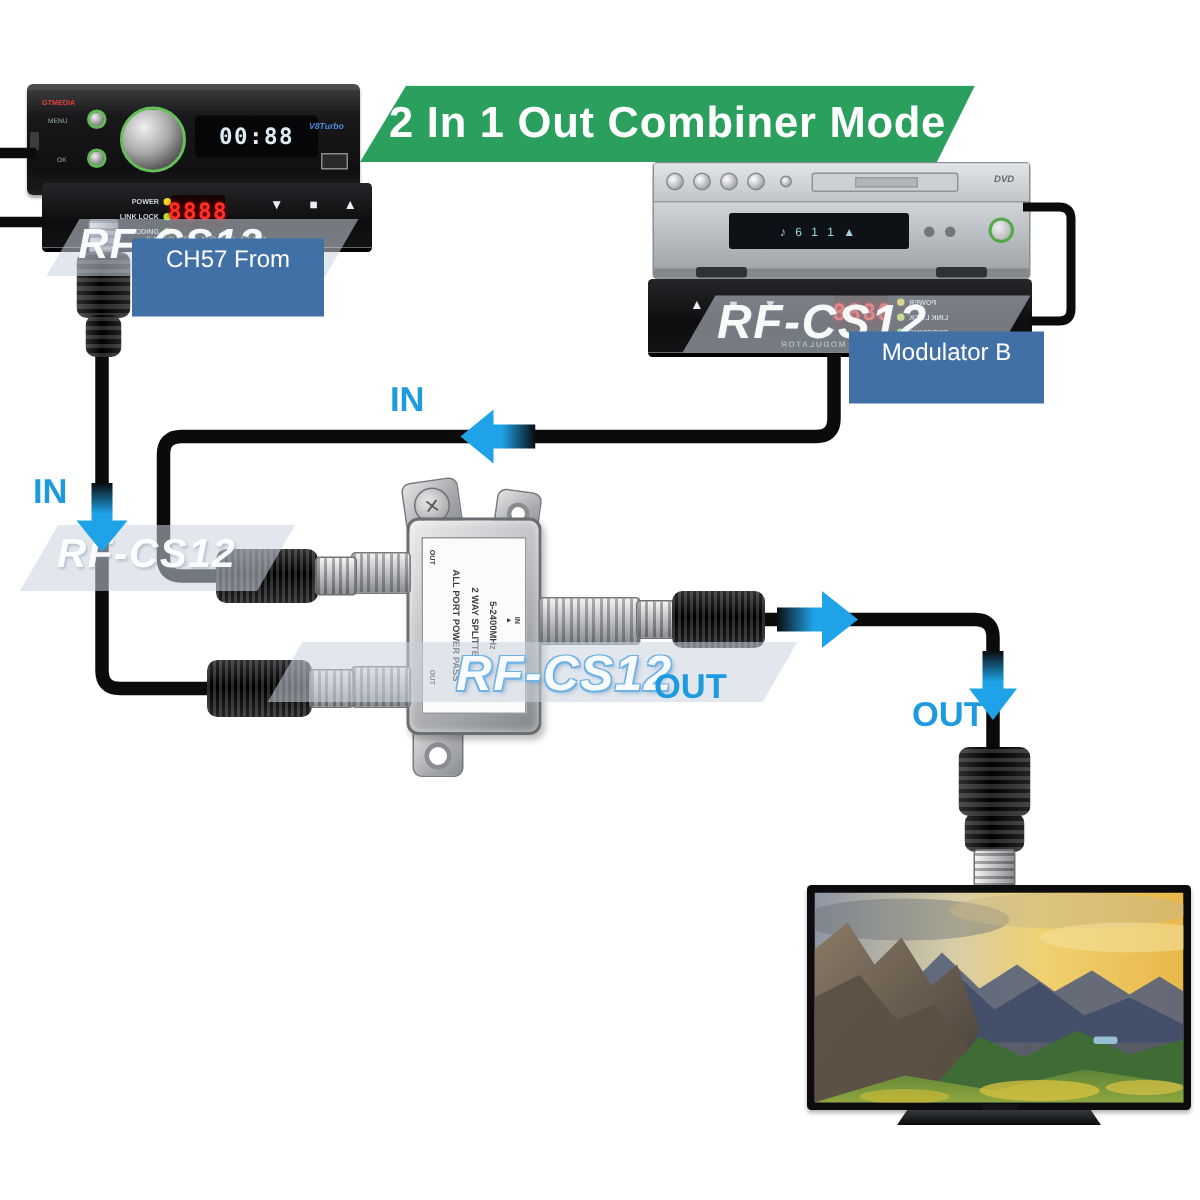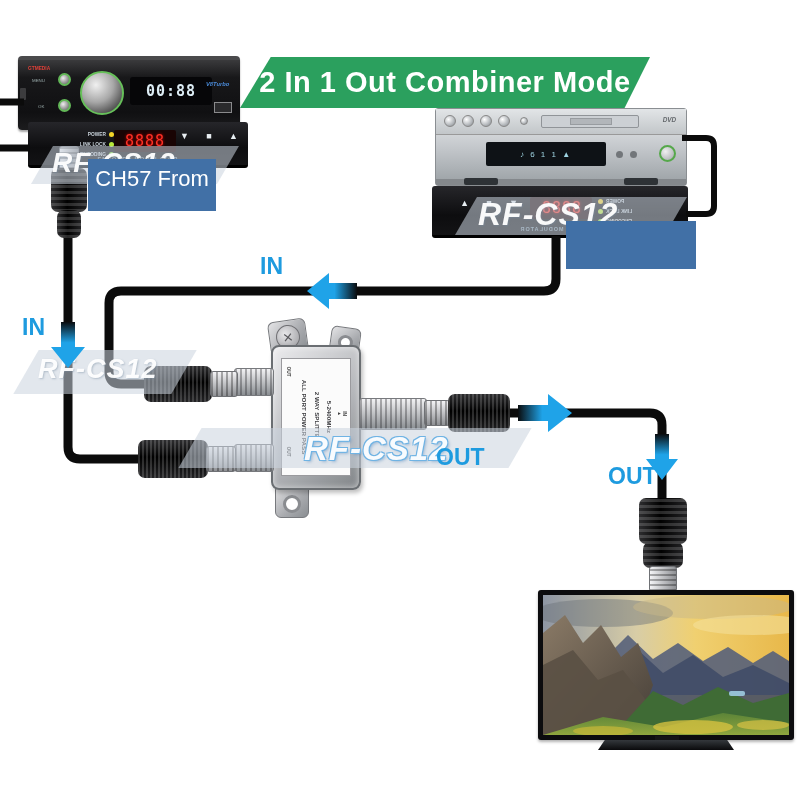--- a/index.html
+++ b/index.html
@@ -13,21 +13,21 @@
           display:flex;align-items:center;justify-content:center;
           color:#fff;font-size:29px;font-weight:bold;letter-spacing:.5px;}
 
   
   .wm-band{background:rgba(203,212,222,.55);transform:skewX(-30deg);}
   .wm-text{color:rgba(255,255,255,.95);font-weight:bold;font-style:italic;
            letter-spacing:1px;text-shadow:1px 1px 2px rgba(120,140,160,.45);white-space:nowrap;}
   .wm-blue{text-shadow:-1px -1px 0 #6fb3e4,1px -1px 0 #6fb3e4,-1px 1px 0 #6fb3e4,1px 1px 0 #6fb3e4,2px 2px 3px rgba(90,140,190,.5);}
 
   
-  .ch-label{background:#4170A6;color:#fff;text-align:center;font-size:22px;
+  .ch-label{background:#4170A6;color:#fff;text-align:center;font-size:16px;
             line-height:1.42;padding-top:4px;box-sizing:border-box;}
 
   
   .io-label{color:#1E9BDF;font-weight:bold;font-size:23px;}
 
   
   .stb{left:18px;top:56px;width:222px;height:70px;border-radius:4px;
        background:linear-gradient(#3a3a3c,#18181a 25%,#101012 75%,#1c1c1e);
        border-top:4px solid #4a4a4c;box-shadow:0 2px 2px rgba(0,0,0,.35);}
   .tiny{font-size:8px;transform-origin:left center;}
@@ -50,23 +50,23 @@
   .mod{background:linear-gradient(#26262a,#0d0d0f 60%,#131315);border-radius:3px;
        border-bottom:3px solid #000;box-sizing:border-box;}
   .mod-a{left:28px;top:122px;width:220px;height:46px;}
   .mod-b{left:432px;top:186px;width:256px;height:52px;}
   .mod-inner{position:absolute;inset:0;}
   .flip{transform:scaleX(-1);}
   .led-row{display:flex;align-items:center;height:10px;}
   .led-label{font-size:8px;transform:scale(.6);transform-origin:right center;width:54px;
              text-align:right;color:#c8d2da;font-weight:bold;white-space:nowrap;}
   .led-dot{width:5px;height:5px;border-radius:50%;margin-left:3px;}
-  .mod-display{left:86px;top:8px;width:62px;height:22px;background:#190404;border-radius:2px;
+  .mod-display{left:86px;top:8px;width:36px;height:22px;background:#190404;border-radius:2px;
                display:flex;align-items:center;justify-content:center;color:#ff3226;
-               font-family:"DejaVu Sans Mono",monospace;font-weight:normal;font-size:15px;
+               font-family:"DejaVu Sans Mono",monospace;font-weight:bold;font-size:15px;
                letter-spacing:1px;text-shadow:0 0 3px #c00;}
   .mod-btns{left:152px;top:9px;width:58px;display:flex;justify-content:space-between;
             color:#e8eef2;font-size:9px;}
   .mod-name{left:0;right:0;bottom:1px;text-align:center;color:#7e96a6;font-weight:bold;
             font-size:8px;transform:scale(.68);letter-spacing:1.5px;}
 
   
   .dvd{left:435px;top:108px;width:252px;height:78px;border-radius:3px;border:1px solid #8a8e92;
        background:linear-gradient(#eceef0,#c0c4c8 55%,#9aa0a4);box-sizing:border-box;}
   .dvd-top{position:absolute;left:0;right:0;top:0;height:25px;border-bottom:1px solid #999;
@@ -322,20 +322,21 @@
   <div class="abs wm-band" style="left:26px;top:350px;width:158px;height:44px"></div>
   <div class="abs wm-text" style="left:38px;top:354px;font-size:27px">RF-CS12</div>
 
   <div class="abs wm-band" style="left:190px;top:428px;width:330px;height:40px"></div>
   <div class="abs wm-text wm-blue" style="left:304px;top:430px;font-size:33px">RF-CS12</div>
 
   <div class="abs ch-label" style="left:88px;top:159px;width:128px;height:52px">
     <div>CH57 From</div>
   </div>
   <div class="abs ch-label" style="left:566px;top:221px;width:130px;height:48px">
+    <div>Modulator B</div>
   </div>
 
   <div class="abs banner">2 In 1 Out Combiner Mode</div>
 
   <div class="abs io-label" style="left:260px;top:253px">IN</div>
   <svg class="abs" style="left:307px;top:272px" width="50" height="38" viewBox="0 0 50 38">
     <defs>
         <linearGradient id="gA" x1="0" y1="0" x2="1" y2="0">
       <stop offset="0" stop-color="#1FA3E8"></stop>
           <stop offset="0.55" stop-color="#1FA3E8"></stop>

